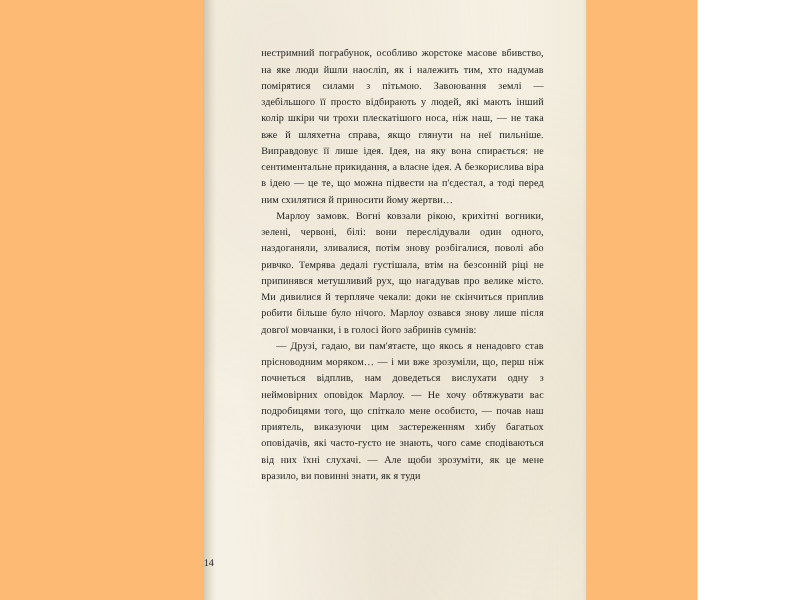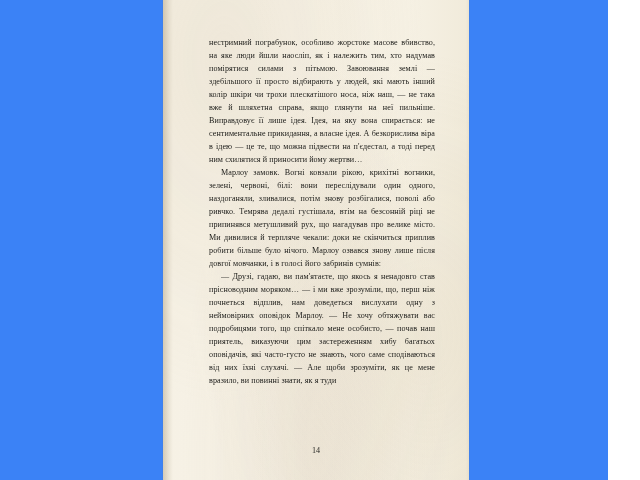--- a/index.html
+++ b/index.html
@@ -6,23 +6,23 @@
     margin: 0;
     padding: 0;
     background: #ffffff;
     width: 640px;
     height: 480px;
     overflow: hidden;
   }
 
   #viewport {
     position: relative;
-    width: 608px;
+    width: 558px;
     height: 480px;
-    background: #3b82f6;
+    background: #fdba74;
   }
 
   
   #page-sheet {
     position: absolute;
     left: 163px;
     top: 0px;
     width: 306px;
     height: 480px;
     background:
@@ -87,21 +87,20 @@
 
   #text-block p.no-indent {
     text-indent: 0;
   }
 
   #folio {
     position: absolute;
     left: 0;
     right: 0;
     top: 446px;
-    text-align: center;
     font-family: "Liberation Serif", "DejaVu Serif", serif;
     font-size: 8.2px;
     color: #2a2a26;
     z-index: 3;
   }
 </style>
 </head>
 <body>
 
 <div id="viewport">

